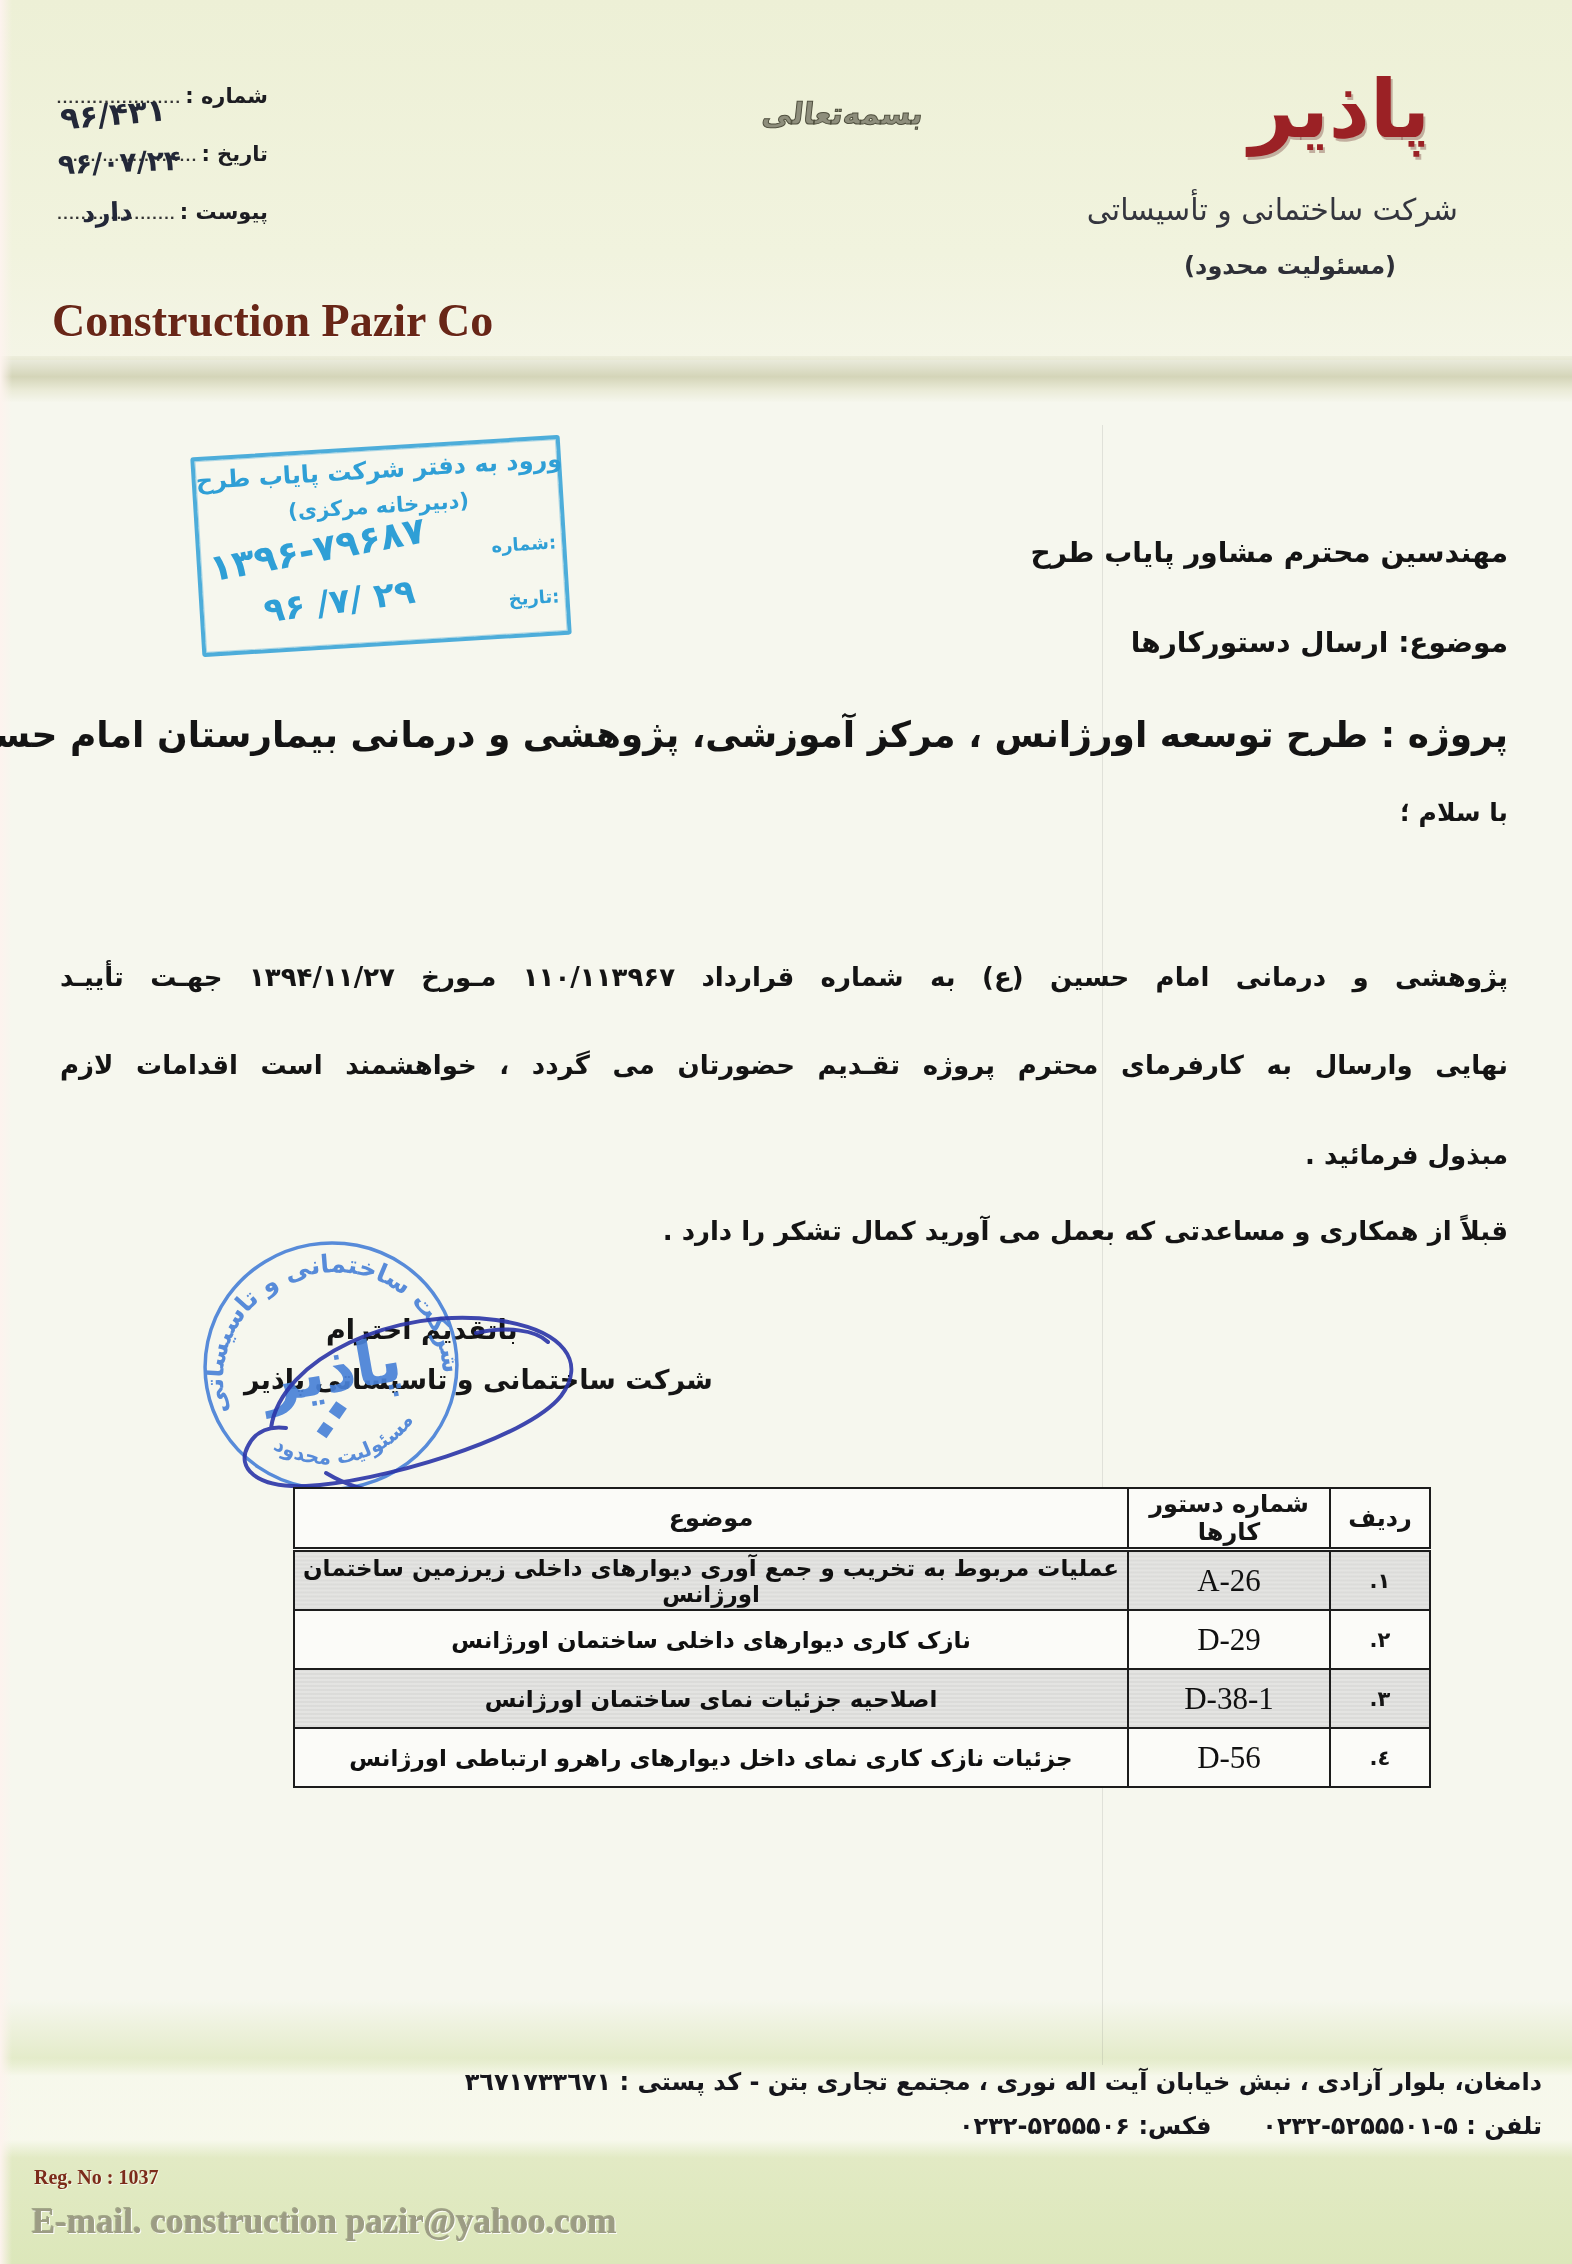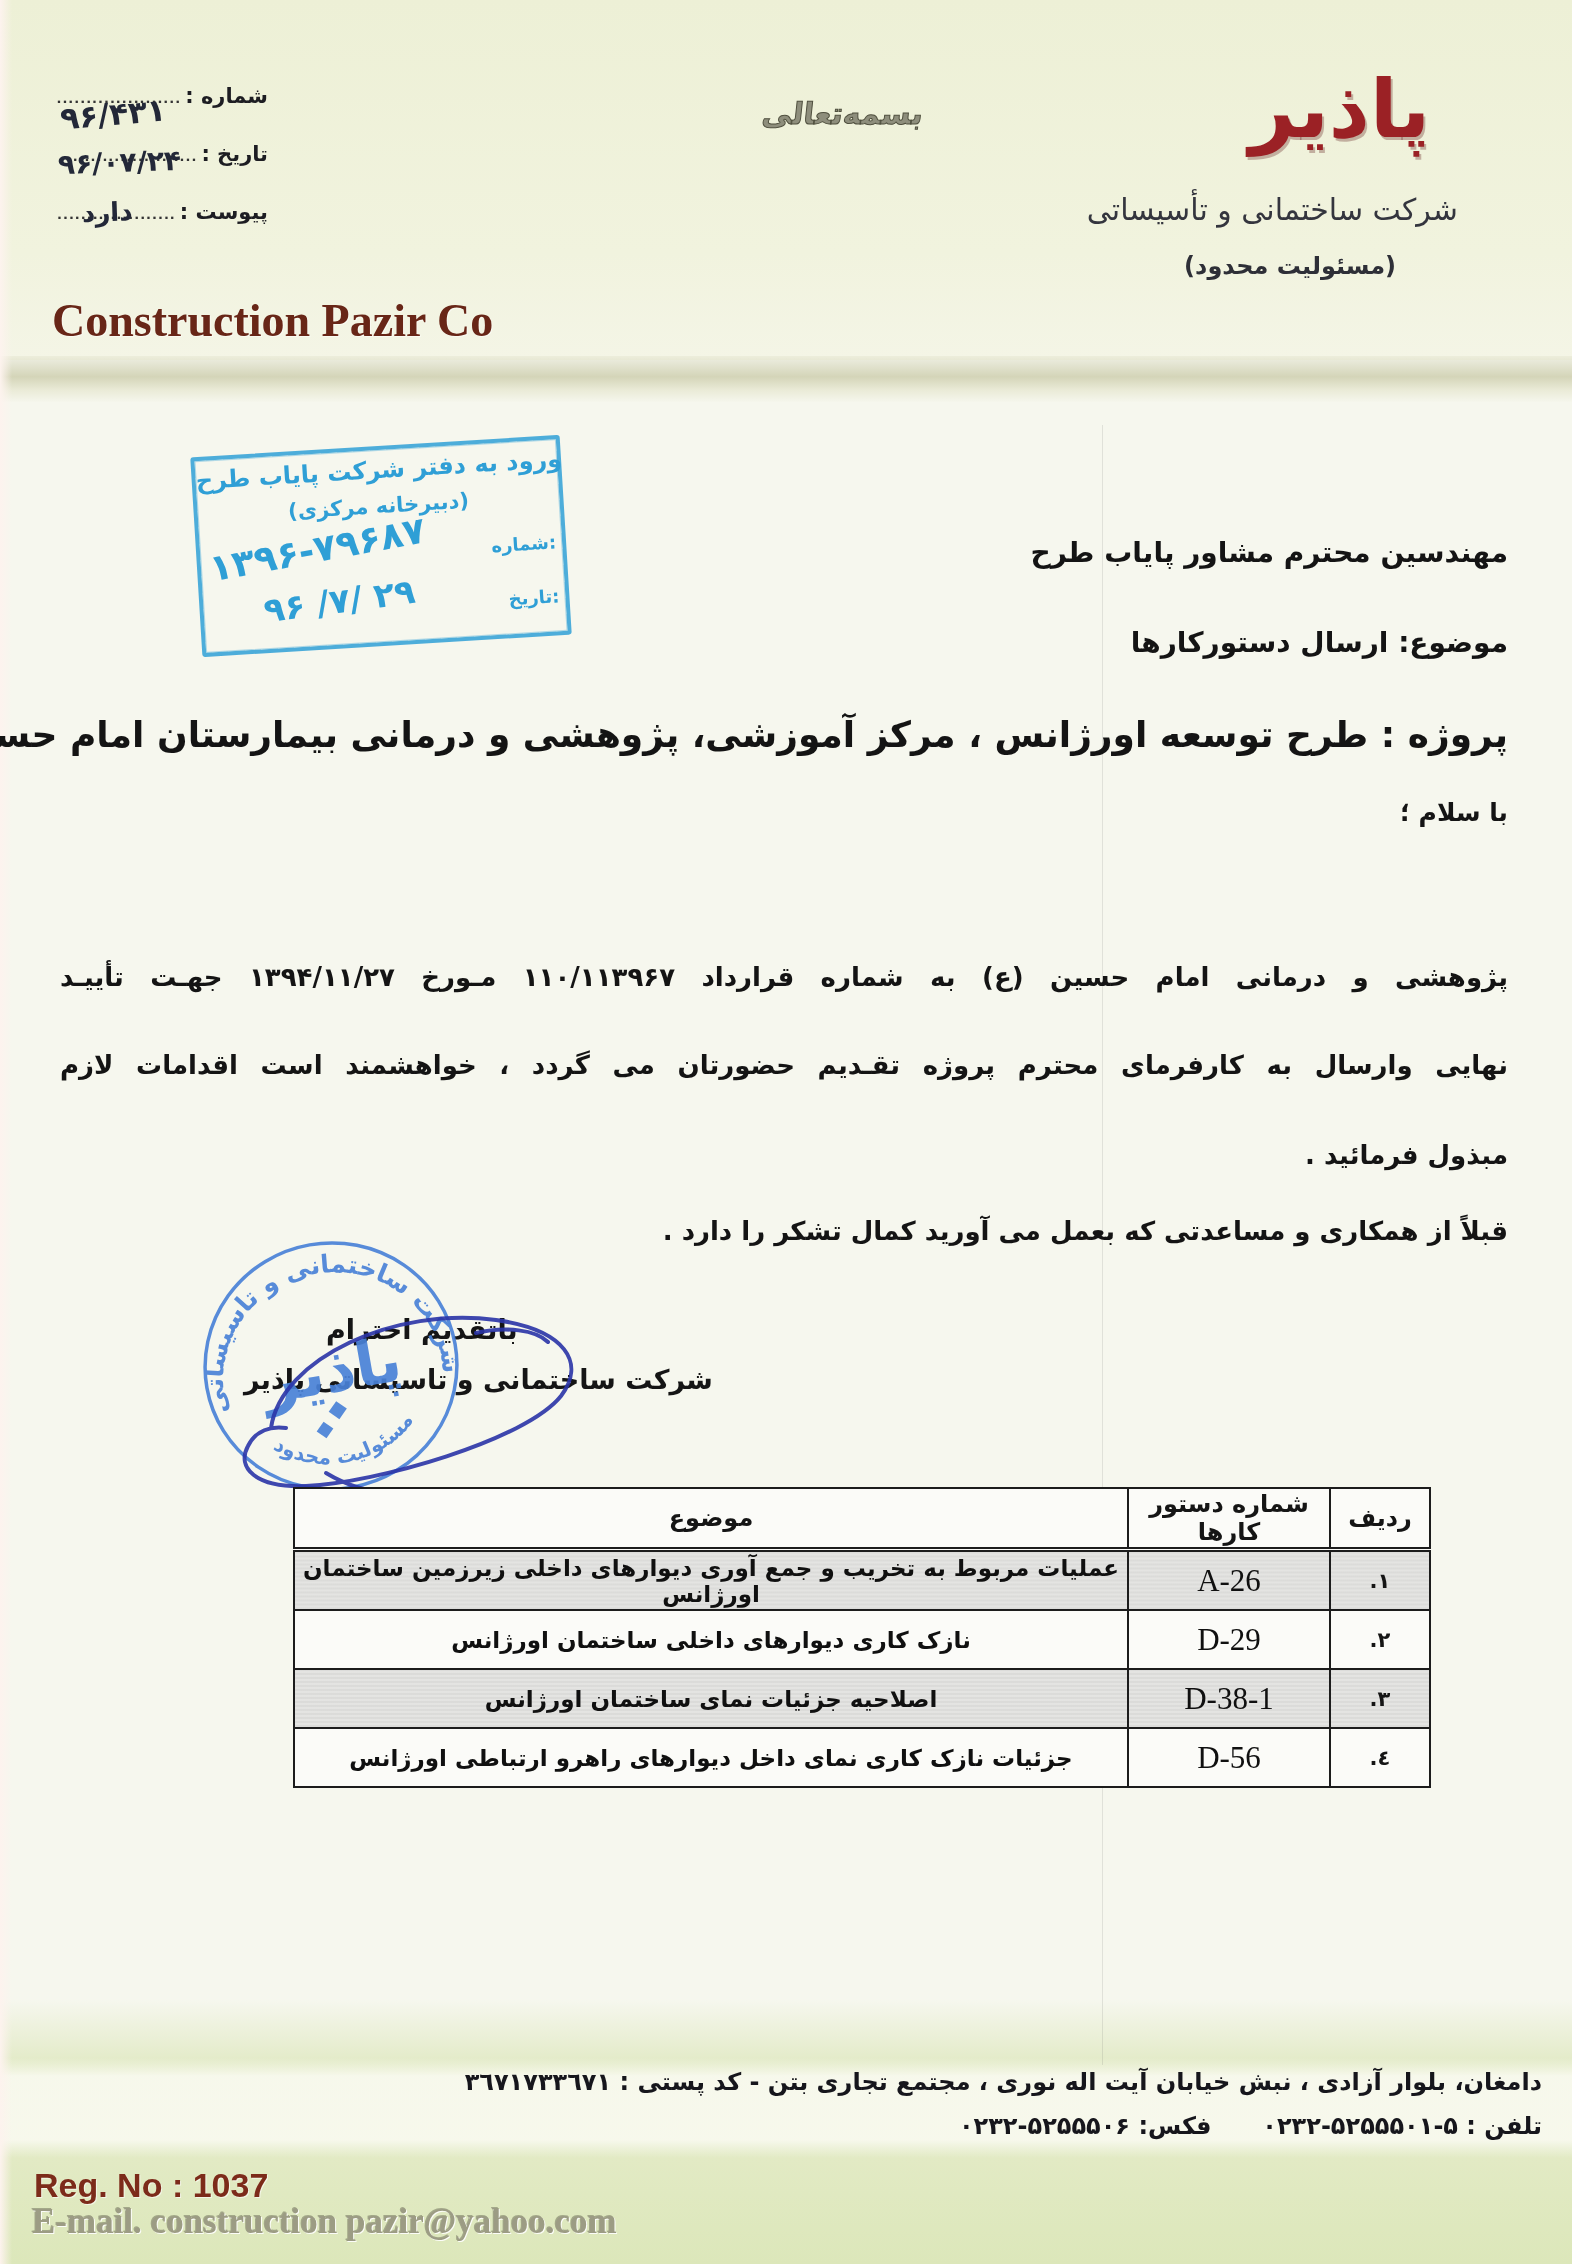--- a/index.html
+++ b/index.html
@@ -89,22 +89,22 @@
   .col-no{width:198px;}
   .cell-rownum{font-size:21px;font-weight:bold;}
   .cell-orderno{font-family:Liberation Serif, serif;font-size:31px;color:#101010;}
   .cell-subject{font-size:23px;font-weight:600;color:#101010;}
   .row-shaded td{background:repeating-linear-gradient(180deg,#d7d7d5 0px,#e8e8e6 2px,#d7d7d5 4px);}
 
   
   .f-address{position:absolute;right:30px;top:2068px;direction:rtl;font-size:24px;font-weight:bold;color:#16161c;white-space:nowrap;text-align:right;}
   .f-phone{position:absolute;right:30px;top:2112px;direction:rtl;font-size:24px;font-weight:bold;color:#16161c;white-space:nowrap;}
   .f-phone .gap{display:inline-block;width:34px;}
-  .f-reg{position:absolute;left:34px;top:2166px;font-family:Liberation Sans, sans-serif;
-    font-size:34px;font-weight:bold;color:#7c2b1a;text-shadow:1px 1px 0 rgba(255,255,255,.6);}
+  .f-reg{position:absolute;left:34px;top:2166px;font-family:Liberation Serif, serif;
+    font-size:20px;font-weight:bold;color:#7c2b1a;text-shadow:1px 1px 0 rgba(255,255,255,.6);}
   .f-email{position:absolute;left:32px;top:2202px;font-family:"Liberation Serif","DejaVu Serif",serif;
     font-size:35px;font-weight:bold;color:#9c9c84;
     text-shadow:1px 1px 0 rgba(255,255,255,.9),-1px -1px 0 rgba(90,90,70,.45);}
 </style>
 </head>
 <body>
 
 <div class="paper">
 
   <div class="bg-top"></div>

